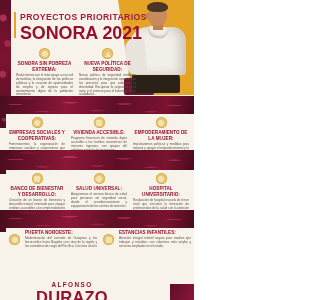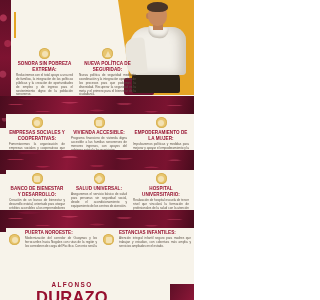--- a/index.html
+++ b/index.html
@@ -330,20 +330,24 @@
       <div class="fig-body"></div>
       <div class="fig-arm"></div>
       <div class="fig-collar"></div>
       <div class="fig-neck"></div>
       <div class="fig-ear"></div>
       <div class="fig-head"></div>
       <div class="fig-hair"></div>
     </div>
 
     <div class="rule-gold"></div>
+    <div class="header-text">
+      <div class="kicker">PROYECTOS PRIORITARIOS</div>
+      <div class="bigtitle">SONORA 2021</div>
+    </div>
   </div>
 
   <div class="left-band"></div>
 
   <div class="row-block" style="left:13px; top:47px; width:126px; height:46px;">
     <div class="cell" style="width:63px;">
       <div class="cell-icon">
           <span class="emblem"></span>
         </div>
       <div class="cell-title">SONORA SIN POBREZA EXTREMA:</div>

